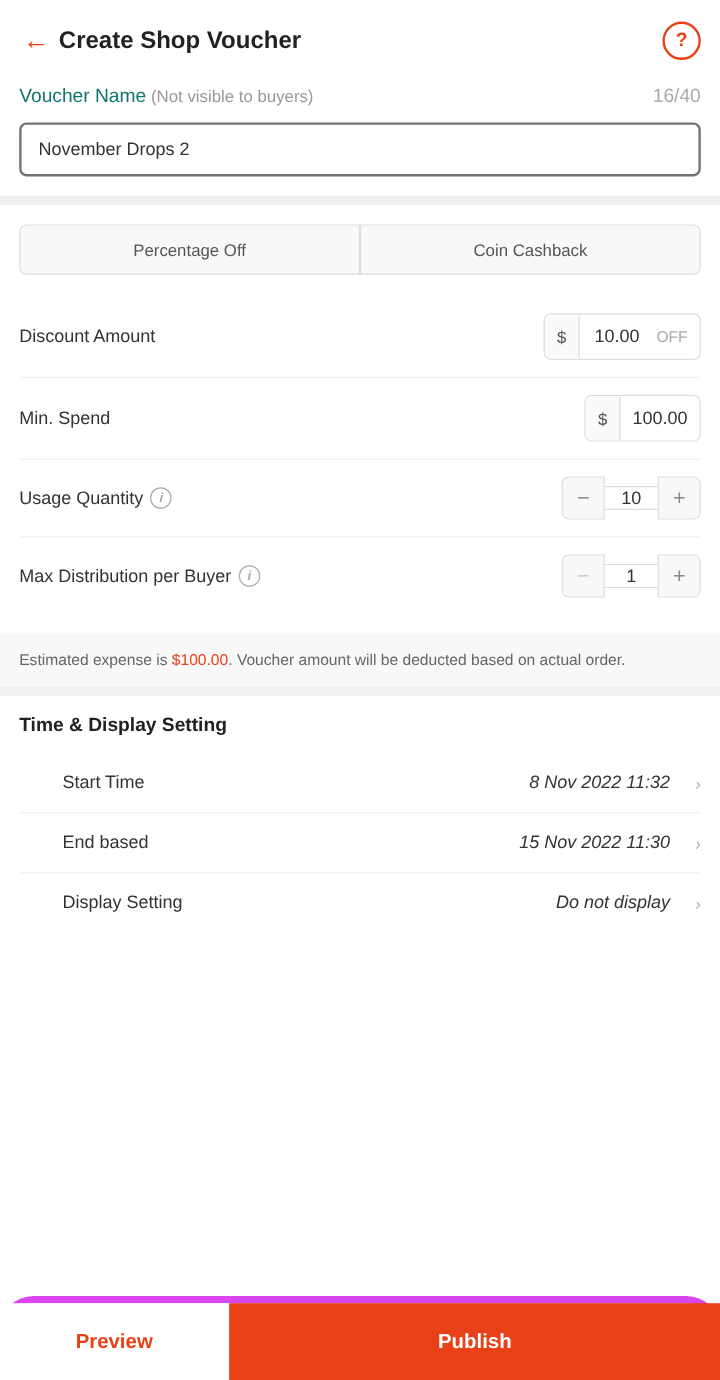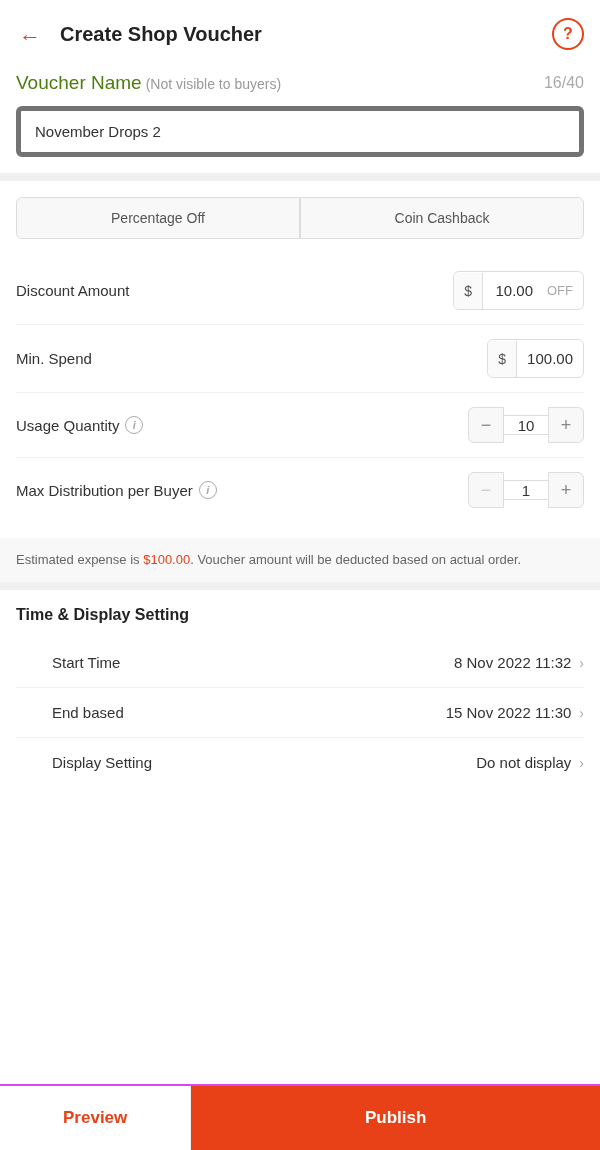--- a/index.html
+++ b/index.html
@@ -37,21 +37,21 @@
     .back-arrow {
       color: #e84118;
       font-size: 22px;
       line-height: 1;
     }
     .header-title {
       flex: 1;
       font-size: 20px;
       font-weight: 600;
       color: #222;
-      margin-left: 12px;
+      margin-left: 1px;
     }
     .help-btn {
       width: 32px;
       height: 32px;
       border-radius: 50%;
       border: 2px solid #e84118;
       display: flex;
       align-items: center;
       justify-content: center;
       cursor: pointer;
@@ -74,37 +74,37 @@
     }
 
     
     .field-row {
       display: flex;
       justify-content: space-between;
       align-items: center;
       margin-bottom: 8px;
     }
     .field-label {
-      font-size: 19px;
-      color: #4d7c0f;
+      font-size: 16px;
+      color: #0f766e;
       font-weight: 500;
     }
     .field-label-sub {
       font-size: 14px;
       color: #999;
       font-weight: 400;
       margin-left: 4px;
     }
     .char-count {
       font-size: 16px;
       color: #aaa;
     }
     .text-input {
       width: 100%;
-      border: 5px solid #737373;
+      border: 2px solid #737373;
       border-radius: 6px;
       padding: 12px 14px;
       font-size: 15px;
       color: #333;
       outline: none;
       margin-top: 4px;
     }
 
     
     .section-title {
@@ -294,34 +294,36 @@
       border-bottom: none;
     }
     .time-row-label {
       font-size: 15px;
       color: #333;
       margin-left: 36px;
     }
     .time-row-value {
       display: flex;
       align-items: flex-end;
-      gap: 8px;
-      font-size: 15px;
-      color: #333;
+      gap: 21px;
+      font-size: 15px;
+      color: #333;
+      font-style: italic;
     }
     .chevron-icon {
       color: #aaa;
       font-size: 14px;
     }
 
     
     .bottom-buttons {
       display: flex;
       margin-top: auto;
-      border-top: 2px solid #d946ef;
+      border-top: 6px solid #d946ef;
+      border-radius: 28px;
     }
     .preview-btn {
       flex: 1;
       padding: 22px 0;
       text-align: center;
       font-size: 17px;
       font-weight: 600;
       color: #e84118;
       background: #fff;
       border: none;

